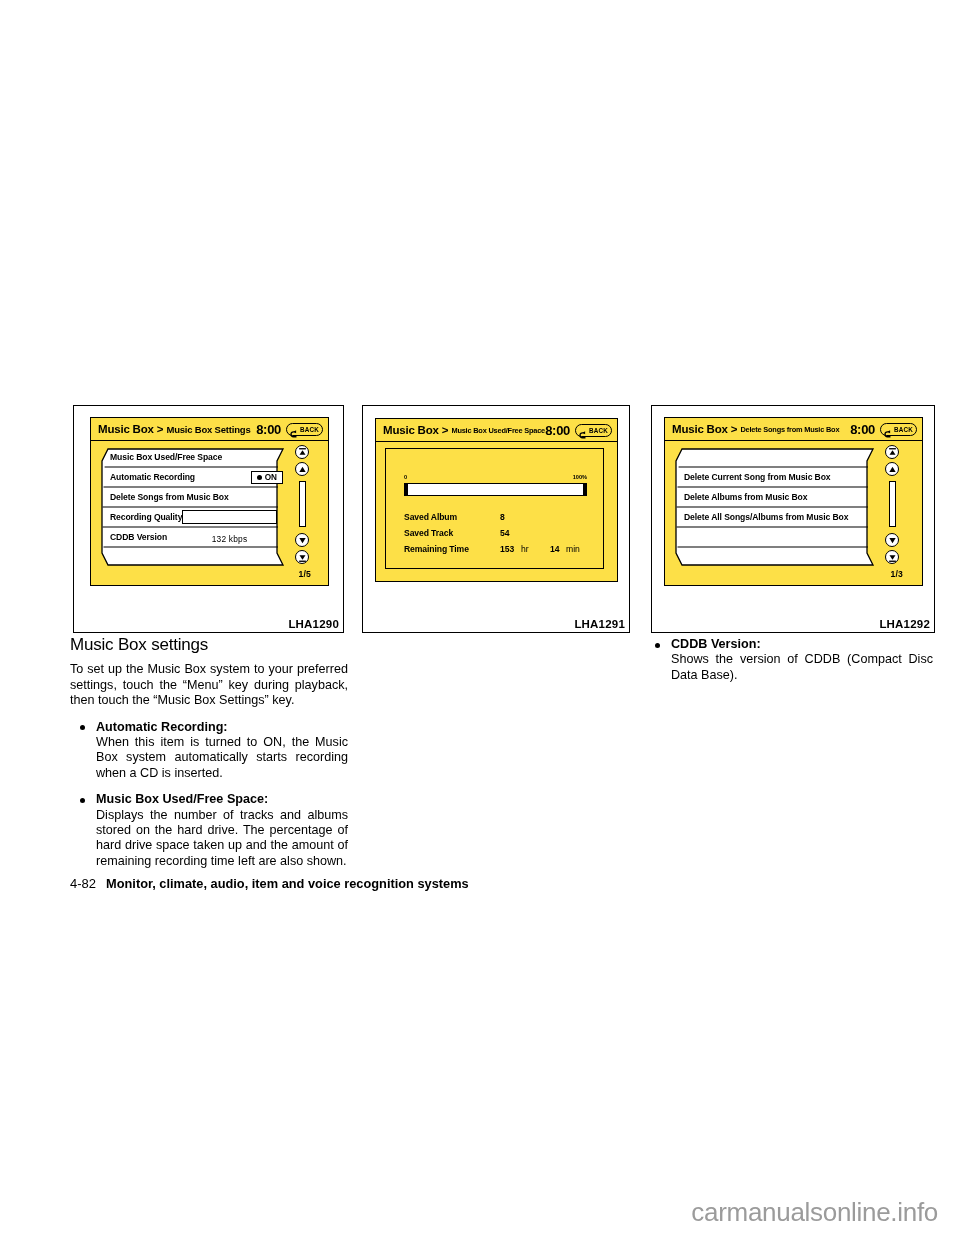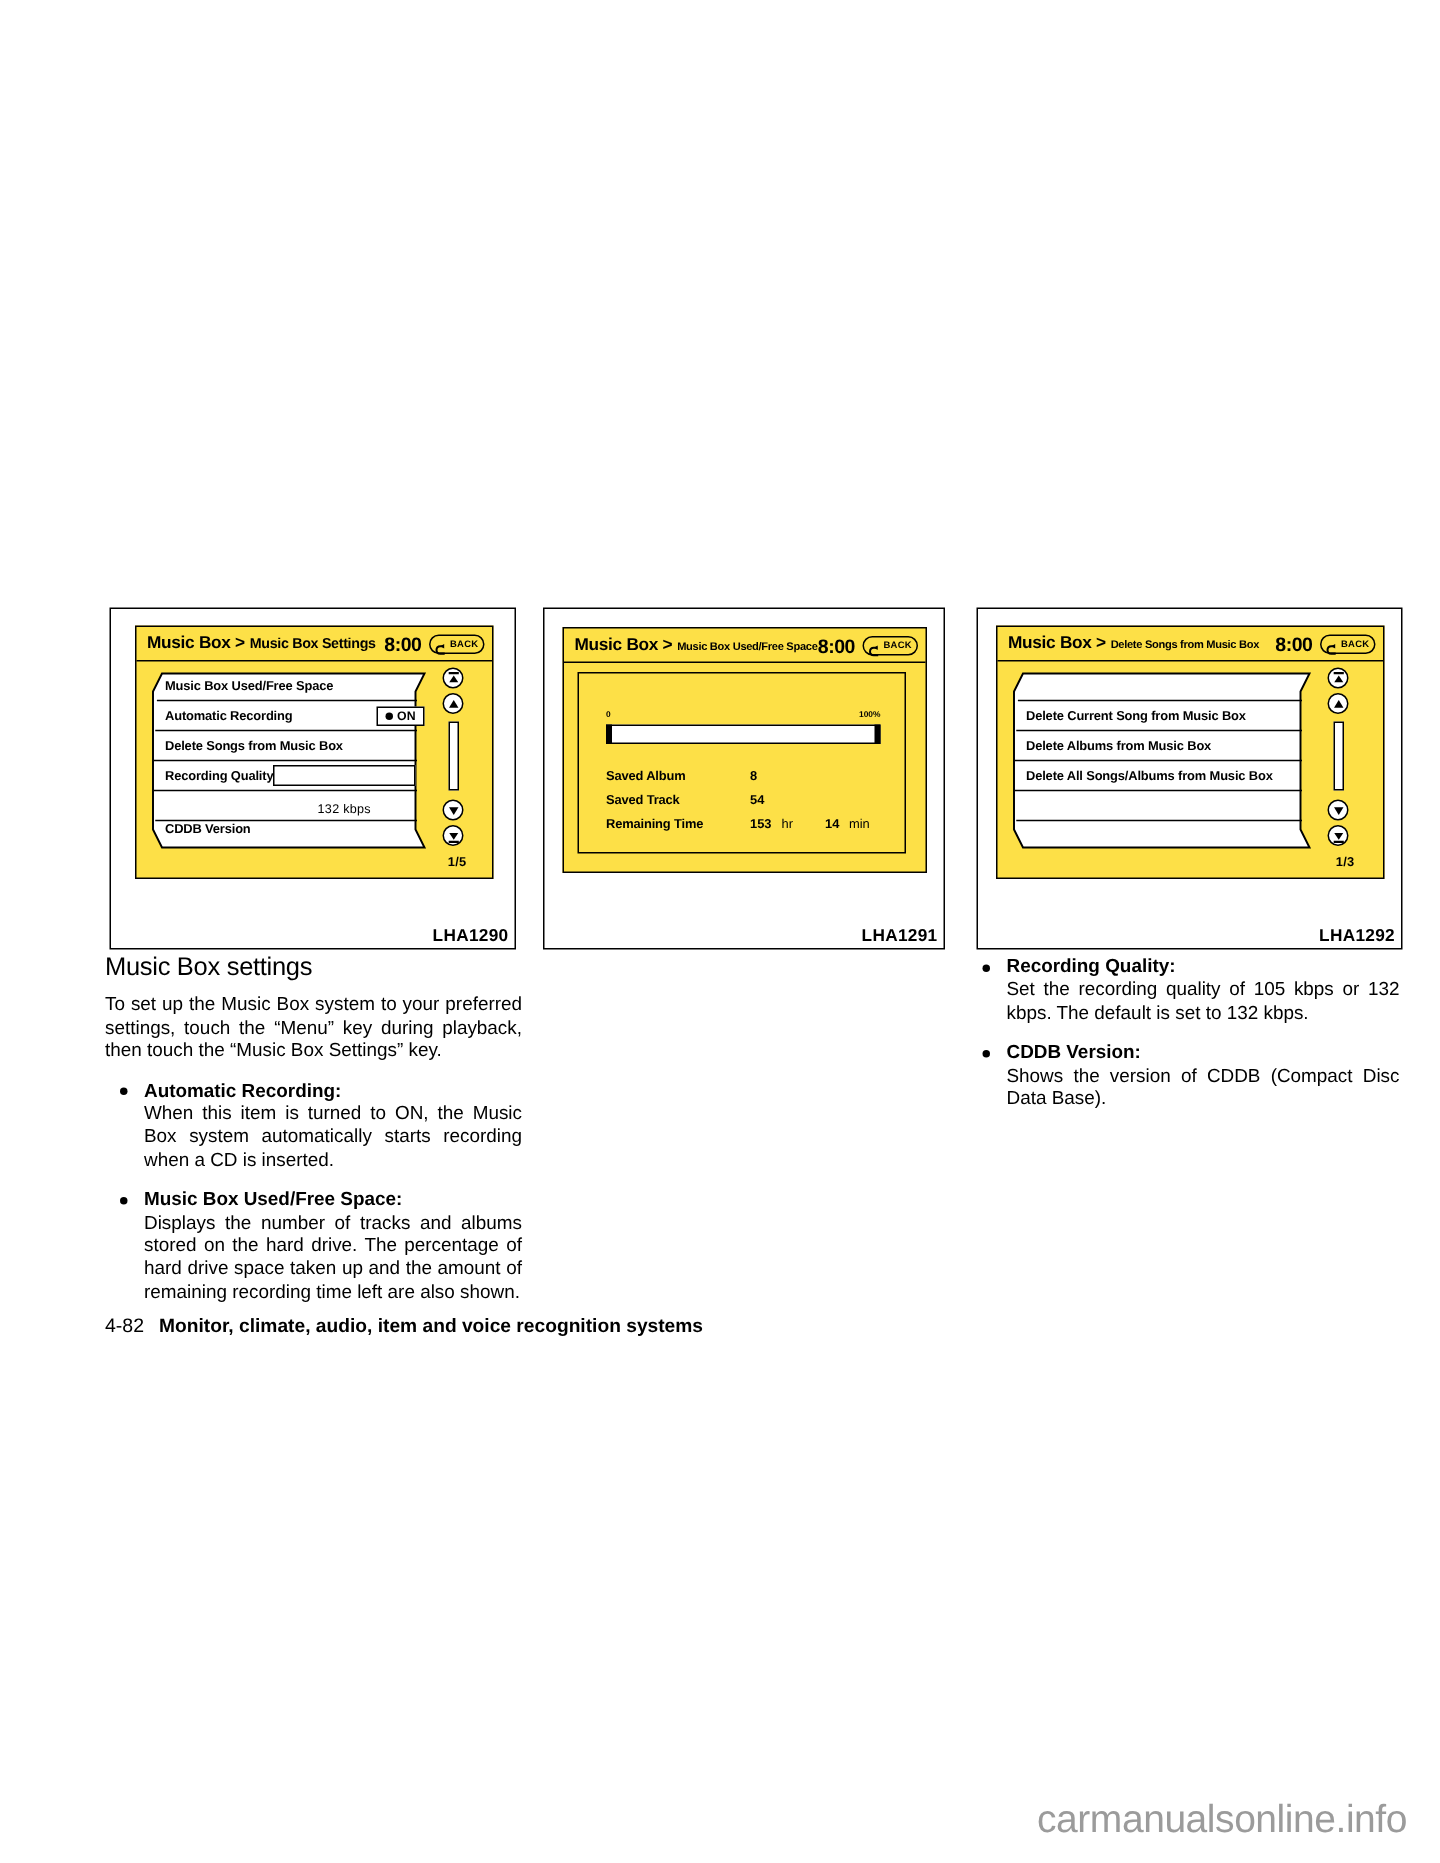--- a/index.html
+++ b/index.html
@@ -161,21 +161,21 @@
             </div>
             <div class="lrow" style="top:40px;">
                 <span class="ltext">Delete Songs from Music Box</span>
               </div>
             <div class="lrow" style="top:60px;">
               <span class="ltext">Recording Quality</span>
               <div class="val-box">
                 <span class="vtxt">132 kbps</span>
               </div>
             </div>
-            <div class="lrow" style="top:80px;margin-top:15px;">
+            <div class="lrow" style="top:80px;">
                 <span class="ltext">CDDB Version</span>
               </div>
             <div class="lrow" style="top:100px;">
                 <span class="ltext"></span>
               </div>
           </div>
         </div>
 
         <div class="side" style="left:204px;">
           <div class="sbtn" style="top:0px;">
@@ -363,25 +363,20 @@
 
   <div class="bullet">
     <span class="dot"></span>
     <span class="bt">Music Box Used/Free Space:</span>
     <span class="bd">Displays the number of tracks and albums stored on the hard drive. The percentage of hard drive space taken up and the amount of remaining recording time left are also shown.</span>
   </div>
 </div>
 
 <div class="col colR">
 
-  <div class="bullet">
-    <span class="dot"></span>
-    <span class="bt">Recording Quality:</span>
-    <span class="bd">Set the recording quality of 105 kbps or 132 kbps. The default is set to 132 kbps.</span>
-  </div>
 
   <div class="bullet">
     <span class="dot"></span>
     <span class="bt">CDDB Version:</span>
     <span class="bd">Shows the version of CDDB (Compact Disc Data Base).</span>
   </div>
 </div>
 
 <div class="footer">
   <span class="pg">4-82</span><span>Monitor, climate, audio, item and voice recognition systems</span>

